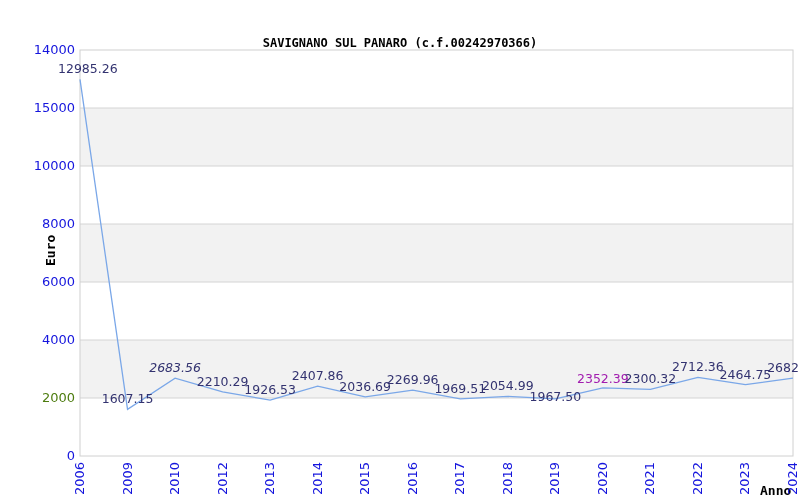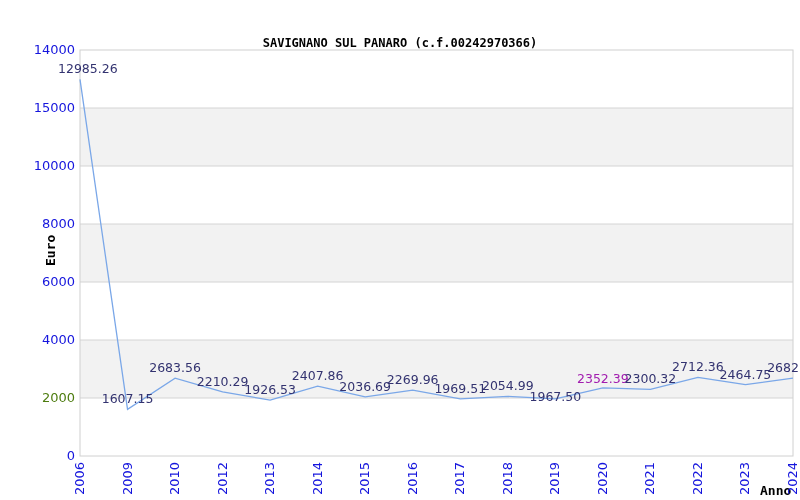--- a/index.html
+++ b/index.html
@@ -58,21 +58,21 @@
     <div class="xtick" style="left: 453.267px; top: 495px; color: rgb(21, 21, 221);">2017</div>
     <div class="xtick" style="left: 500.8px; top: 495px; color: rgb(21, 21, 221);">2018</div>
     <div class="xtick" style="left: 548.333px; top: 495px; color: rgb(21, 21, 221);">2019</div>
     <div class="xtick" style="left: 595.867px; top: 495px; color: rgb(21, 21, 221);">2020</div>
     <div class="xtick" style="left: 643.4px; top: 495px; color: rgb(21, 21, 221);">2021</div>
     <div class="xtick" style="left: 690.933px; top: 495px; color: rgb(21, 21, 221);">2022</div>
     <div class="xtick" style="left: 738.467px; top: 495px; color: rgb(21, 21, 221);">2023</div>
     <div class="xtick" style="left: 786px; top: 495px; color: rgb(21, 21, 221);">2024</div>
     <div class="ptlabel" style="top: 62.4275px; color: rgb(51, 51, 112); left: 58px;">12985.26</div>
     <div class="ptlabel" style="top: 392.393px; color: rgb(51, 51, 112); left: 127.533px; transform: translateX(-50%);">1607.15</div>
-    <div class="ptlabel" style="top: 361.177px; color: rgb(51, 51, 112); left: 175.067px; transform: translateX(-50%);">2683.56</div>
+    <div class="ptlabel" style="top: 361.177px; color: rgb(51, 51, 112); left: 175.067px; transform: translateX(-50%); font-style: italic;">2683.56</div>
     <div class="ptlabel" style="top: 374.902px; color: rgb(51, 51, 112); left: 222.6px; transform: translateX(-50%);">2210.29</div>
     <div class="ptlabel" style="top: 383.131px; color: rgb(51, 51, 112); left: 270.133px; transform: translateX(-50%);">1926.53</div>
     <div class="ptlabel" style="top: 369.172px; color: rgb(51, 51, 112); left: 317.667px; transform: translateX(-50%);">2407.86</div>
     <div class="ptlabel" style="top: 379.936px; color: rgb(51, 51, 112); left: 365.2px; transform: translateX(-50%);">2036.69</div>
     <div class="ptlabel" style="top: 373.171px; color: rgb(51, 51, 112); left: 412.733px; transform: translateX(-50%);">2269.96</div>
     <div class="ptlabel" style="top: 381.884px; color: rgb(51, 51, 112); left: 460.267px; transform: translateX(-50%);">1969.51</div>
     <div class="ptlabel" style="top: 379.405px; color: rgb(51, 51, 112); left: 507.8px; transform: translateX(-50%);">2054.99</div>
     <div class="ptlabel" style="top: 381.942px; color: rgb(51, 51, 112); left: 555.333px; transform: translateX(-50%); margin-top: 8px;">1967.50</div>
     <div class="ptlabel" style="top: 372px; color: #a21caf; left: 602.867px; transform: translateX(-50%);">2352.39</div>
     <div class="ptlabel" style="top: 372.291px; color: rgb(51, 51, 112); left: 650.4px; transform: translateX(-50%);">2300.32</div>

